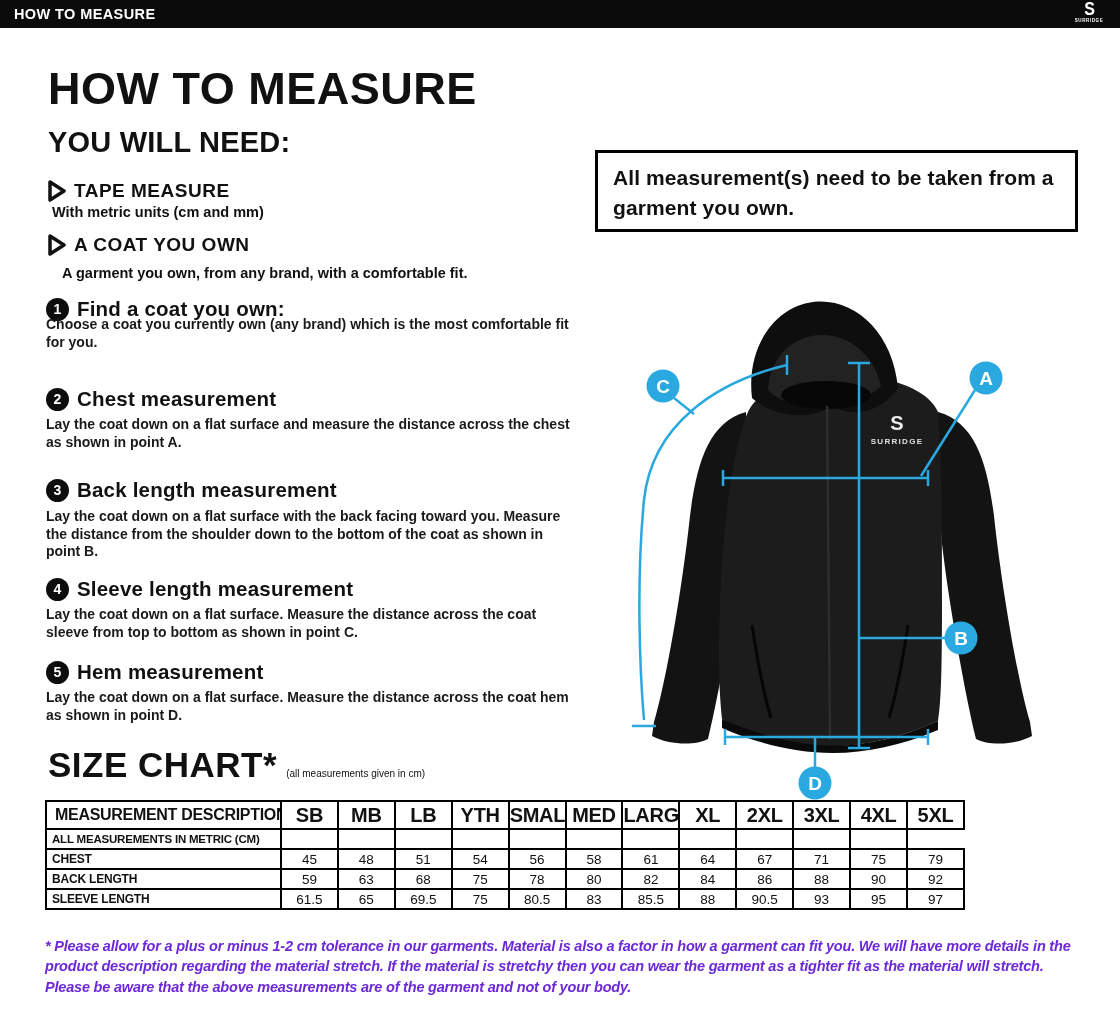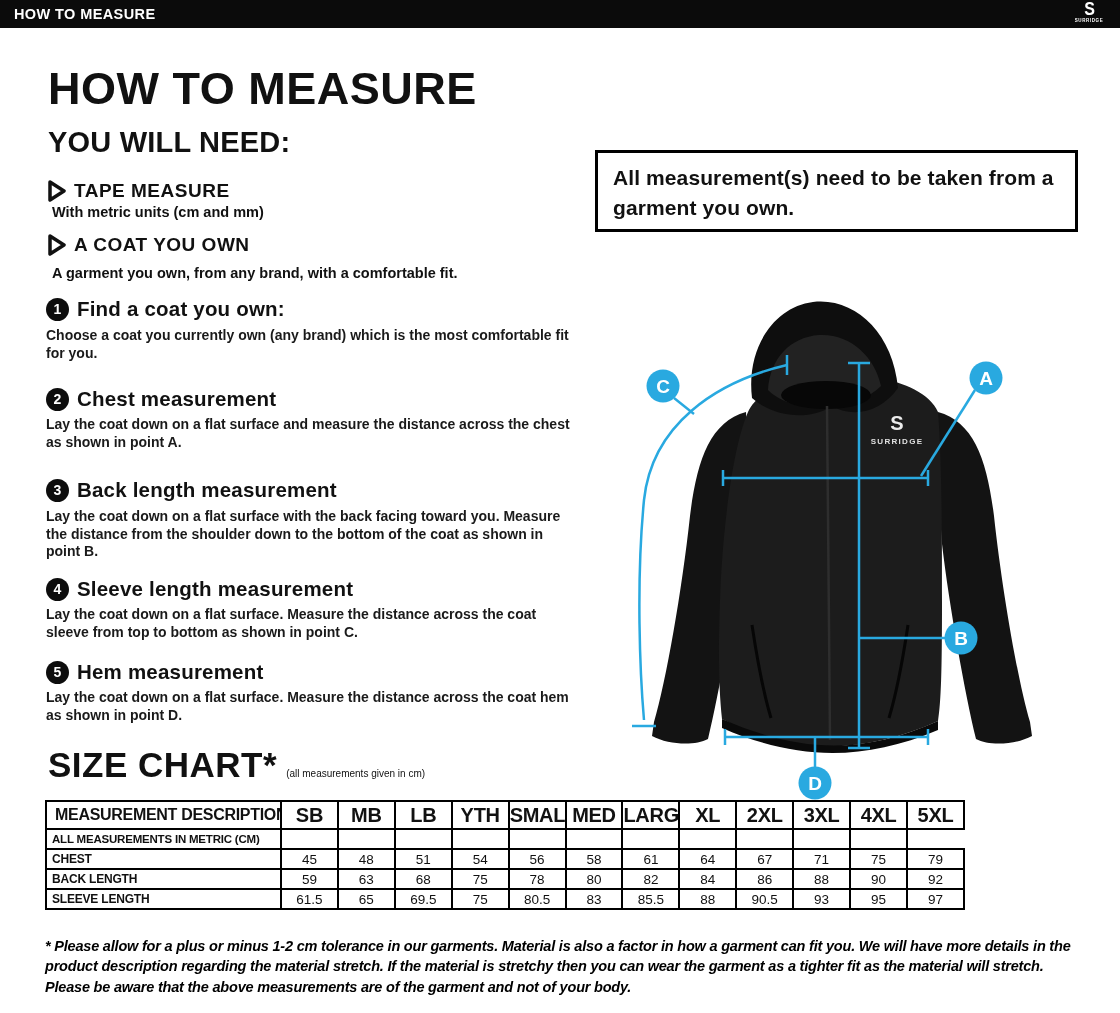--- a/index.html
+++ b/index.html
@@ -43,21 +43,21 @@
   table.size col.c0{width:235px;}
   table.size th,table.size td{border:2px solid #000;padding:0;height:18px;text-align:center;overflow:hidden;white-space:nowrap;}
   table.size thead th{height:26px;font-size:20px;font-weight:800;letter-spacing:-.3px;}
   table.size thead th.desc{text-align:left;padding-left:8px;font-size:16px;}
   table.size tr.metric td{height:18px;}
   table.size tr.metric td.desc{text-align:left;padding-left:5px;font-size:11.5px;font-weight:800;letter-spacing:-.2px;}
   table.size td.desc{text-align:left;padding-left:5px;font-size:12px;font-weight:800;letter-spacing:-.2px;}
   table.size td.val{font-size:13.5px;font-weight:400;border-radius:6px;}
   
   .footnote{position:absolute;left:45px;top:936px;width:1040px;font-size:14.5px;font-weight:800;font-style:italic;
-    line-height:1.4;letter-spacing:-.2px;color:#000000;}
+    line-height:1.4;letter-spacing:-.2px;color:#6d28d9;}
 </style>
 </head>
 <body>
 
 <div class="topbar">
   <span class="topbar-title">HOW TO MEASURE</span>
   <span class="brandmark">
     <span class="s">S</span>
     <span class="name">SURRIDGE</span>
   </span>
@@ -69,31 +69,31 @@
 <svg class="req-tri" style="left:47px;top:180px;" viewBox="0 0 20 22">
   <polygon points="3,2 17,11 3,20" fill="none" stroke="#111" stroke-width="3.5" stroke-linejoin="round"></polygon>
 </svg>
 <div class="req-label" style="left:74px;top:180px;">TAPE MEASURE</div>
 <div class="req-detail" style="left:52px;top:204px;">With metric units (cm and mm)</div>
 
 <svg class="req-tri" style="left:47px;top:234px;" viewBox="0 0 20 22">
   <polygon points="3,2 17,11 3,20" fill="none" stroke="#111" stroke-width="3.5" stroke-linejoin="round"></polygon>
 </svg>
 <div class="req-label" style="left:74px;top:234px;">A COAT YOU OWN</div>
-<div class="req-detail" style="left:52px;top:265px;">A garment you own, from any brand, with a comfortable fit.</div>
+<div class="req-detail" style="left:62px;top:265px;">A garment you own, from any brand, with a comfortable fit.</div>
 
 <div class="note-box">
   <span>All measurement(s) need to be taken from a garment you own.</span>
 </div>
 
 <div class="step-title" style="left:46px;top:297px;">
   <span class="step-num">1</span>
   <span class="t">Find a coat you own:</span>
 </div>
-<div class="step-body" style="top:327px;">Choose a coat you currently own (any brand) which is the most comfortable fit for you.</div>
+<div class="step-body" style="top:316px;">Choose a coat you currently own (any brand) which is the most comfortable fit for you.</div>
 
 <div class="step-title" style="left:46px;top:387px;">
   <span class="step-num">2</span>
   <span class="t">Chest measurement</span>
 </div>
 <div class="step-body" style="top:416px;">Lay the coat down on a flat surface and measure the distance across the chest as shown in point A.</div>
 
 <div class="step-title" style="left:46px;top:478px;">
   <span class="step-num">3</span>
   <span class="t">Back length measurement</span>

